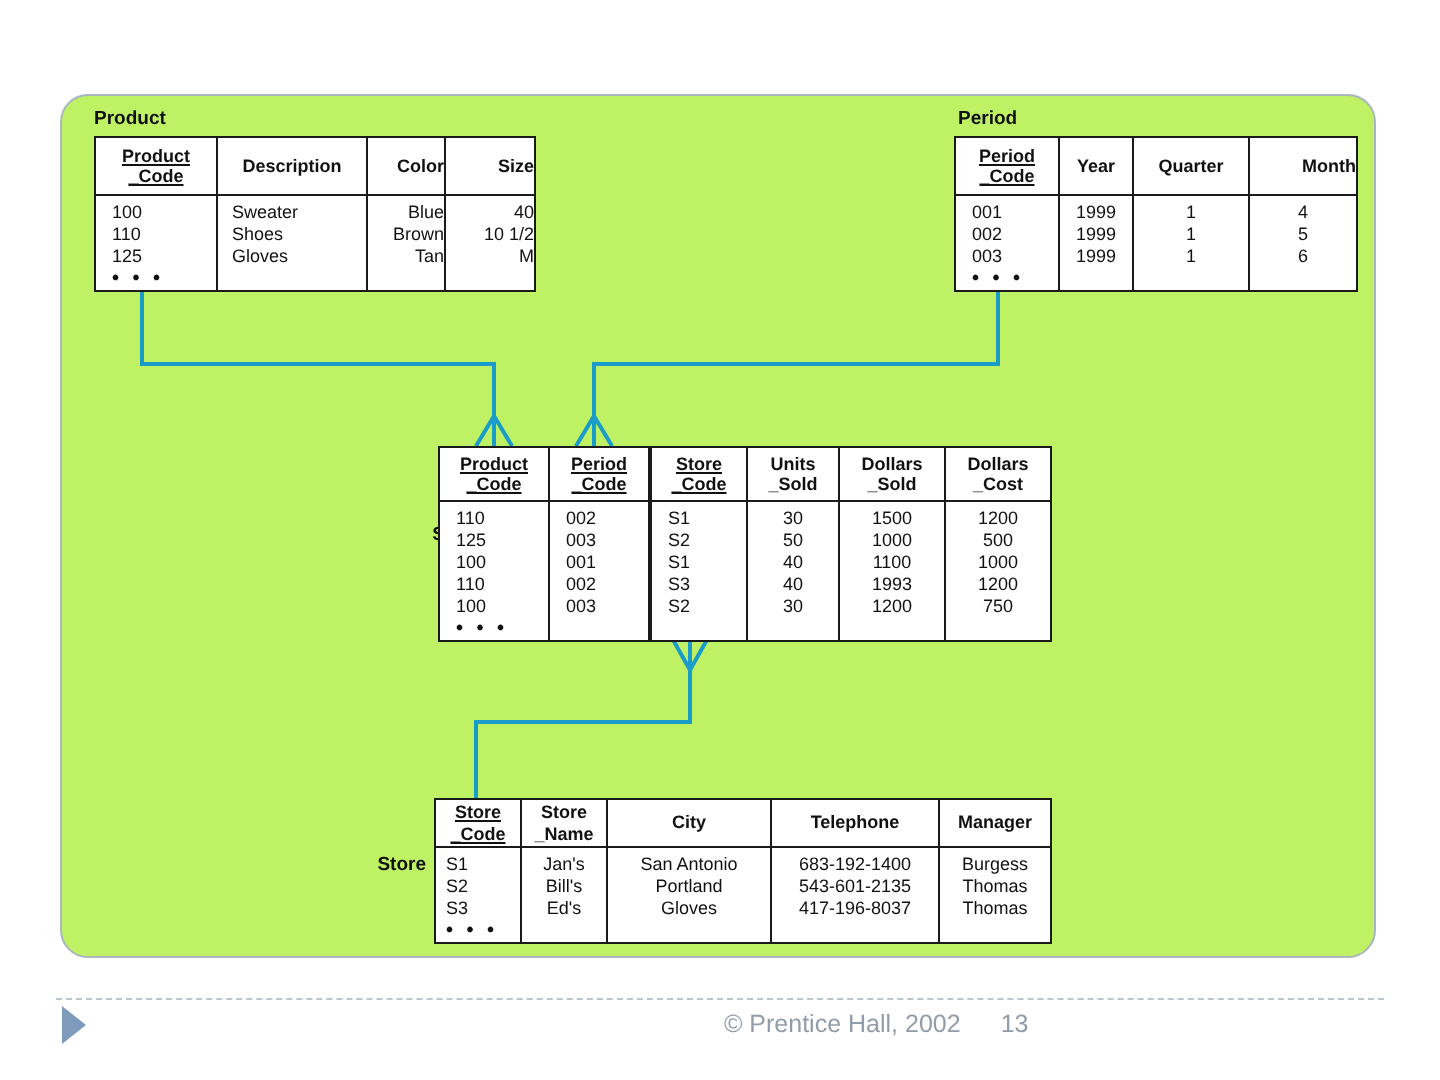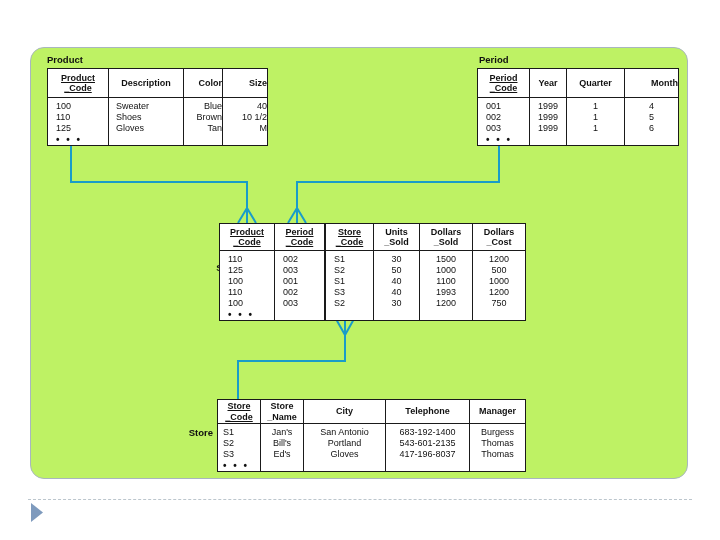--- a/index.html
+++ b/index.html
@@ -314,14 +314,18 @@
       </table>
 
   </div>
 
   <div class="footer-divider"></div>
 
   <svg class="nav-triangle" viewBox="0 0 14 19" xmlns="http://www.w3.org/2000/svg">
     <polygon class="tri" points="1,0 13,9.5 1,19" fill="#7e9abd"></polygon>
   </svg>
 
+  <div class="footer-text" style="color: rgb(146, 156, 168);">
+    <span>© Prentice Hall, 2002</span>
+    <span>13</span>
+  </div>
 
 </div>
 
 </body></html>

